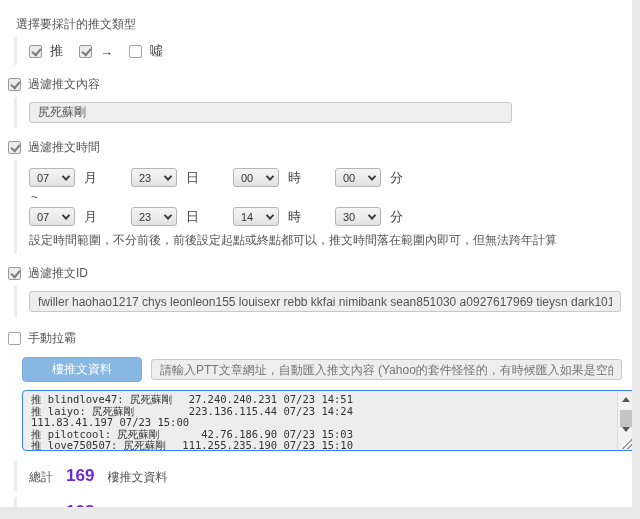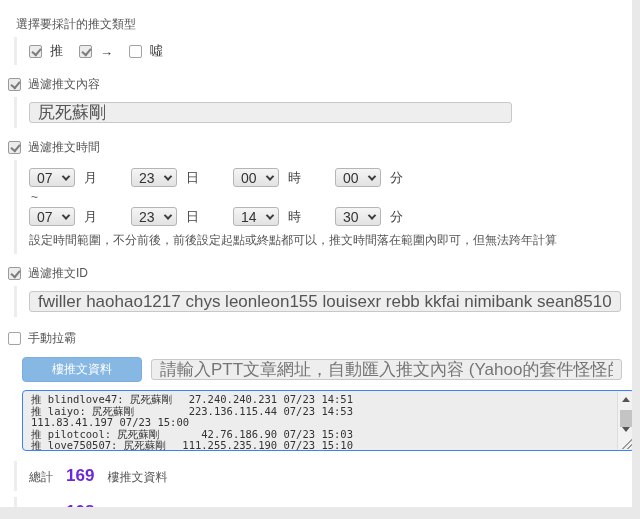--- a/index.html
+++ b/index.html
@@ -11,26 +11,26 @@
 
   
   .cb { display: inline-block; width: 13px; height: 13px; border: 1px solid #a3a3a3; background: #fdfdfd; border-radius: 2px; vertical-align: -2px; position: relative; flex: 0 0 13px; }
   .cb[data-checked="true"] { background: #ececec; border-color: #9a9a9a; }
   .cb[data-checked="true"]::after { content: ""; position: absolute; left: 2px; top: 2px; width: 7px; height: 4px; border-left: 2px solid #7d7d7d; border-bottom: 2px solid #7d7d7d; transform: rotate(-50deg); }
 
   .sec-head { display: flex; align-items: center; gap: 7px; margin-top: 11px; }
   .type-row { display: flex; align-items: center; gap: 8px; }
   .type-row .tlabel { font-size: 13px; color: #333; margin-right: 8px; }
 
-  input.txt { height: 21px; background: #eeeeee; border: 1px solid #c8c8c8; border-radius: 3px; font-size: 17px; color: #555; padding: 0 8px; font-family: "Liberation Sans", sans-serif; }
+  input.txt { height: 21px; background: #eeeeee; border: 1px solid #c8c8c8; border-radius: 3px; font-size: 12px; color: #555; padding: 0 8px; font-family: "Liberation Sans", sans-serif; }
   .content-input { width: 483px; }
   .id-input { width: 592px; }
 
   
-  .sel { display: inline-flex; align-items: center; justify-content: space-between; height: 19px; background: linear-gradient(#f5f5f5,#e2e2e2); border: 1px solid #b5b5b5; border-radius: 3px; padding: 0 5px 0 7px; font-size: 14px; color: #333; cursor: default; }
+  .sel { display: inline-flex; align-items: center; justify-content: space-between; height: 19px; background: linear-gradient(#f5f5f5,#e2e2e2); border: 1px solid #b5b5b5; border-radius: 3px; padding: 0 5px 0 7px; font-size: 11px; color: #333; cursor: default; }
   .sel-sm { width: 46px; }
   .chev { width: 6px; height: 6px; border-right: 2px solid #3c3c3c; border-bottom: 2px solid #3c3c3c; transform: rotate(45deg) translate(-1px,-1px); }
   .time-row { display: flex; align-items: center; margin: 3px 0; }
   .time-row .unit { font-size: 13px; color: #444; margin: 0 34px 0 9px; }
   .time-row .unit:last-child { margin-right: 0; }
   .tilde { font-size: 12px; color: #666; margin: 3px 0 3px 2px; }
   .note { font-size: 12px; color: #555; margin-top: 6px; }
 
   .import-row { display: flex; align-items: center; margin: 10px 0 8px 14px; gap: 9px; }
   .btn { background: #87b7e3; color: #fff; border: 1px solid #7dade0; border-radius: 4px; font-size: 12px; text-align: center; cursor: pointer; font-family: "Liberation Sans", sans-serif; }
@@ -141,21 +141,21 @@
     <span class="lbl">手動拉霸</span>
   </div>
 
   <div class="import-row">
     <div class="btn import-btn">樓推文資料</div>
     <input class="txt url-input" type="text" placeholder="請輸入PTT文章網址，自動匯入推文內容 (Yahoo的套件怪怪的，有時候匯入如果是空的那是套件失敗，請改用手動複製貼上，抱歉orz)" style="">
   </div>
 
   <div class="pushbox">
     <div class="push-row"><span>推 blindlove47: 尻死蘇剛</span><span>27.240.240.231 07/23 14:51</span></div>
-    <div class="push-row"><span>推 laiyo: 尻死蘇剛</span><span>223.136.115.44 07/23 14:53</span></div>
+    <div class="push-row"><span>推 laiyo: 尻死蘇剛</span><span>223.136.115.44 07/23 14:24</span></div>
     <div class="push-row"><span>111.83.41.197 07/23 15:00</span></div>
     <div class="push-row"><span>推 pilotcool: 尻死蘇剛</span><span>42.76.186.90 07/23 15:03</span></div>
     <div class="push-row"><span>推 love750507: 尻死蘇剛</span><span>111.255.235.190 07/23 15:10</span></div>
     <div class="sbar">
       <div class="sarrow up"></div>
       <div class="sthumb"></div>
       <div class="sarrow down"></div>
     </div>
     <div class="grip"></div>
   </div>

